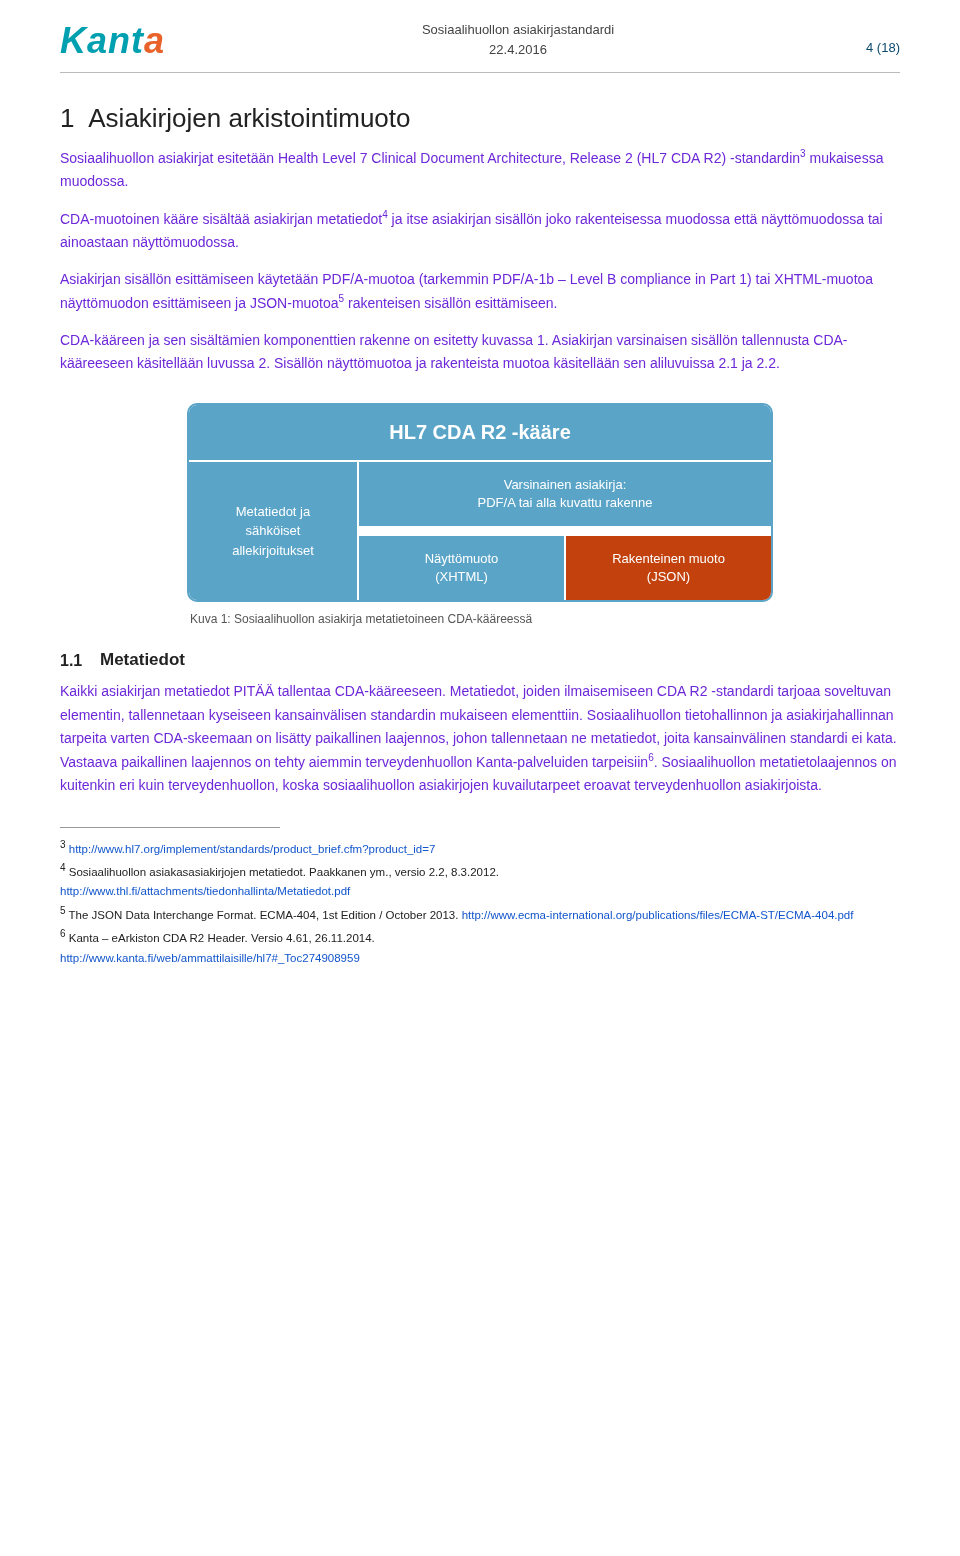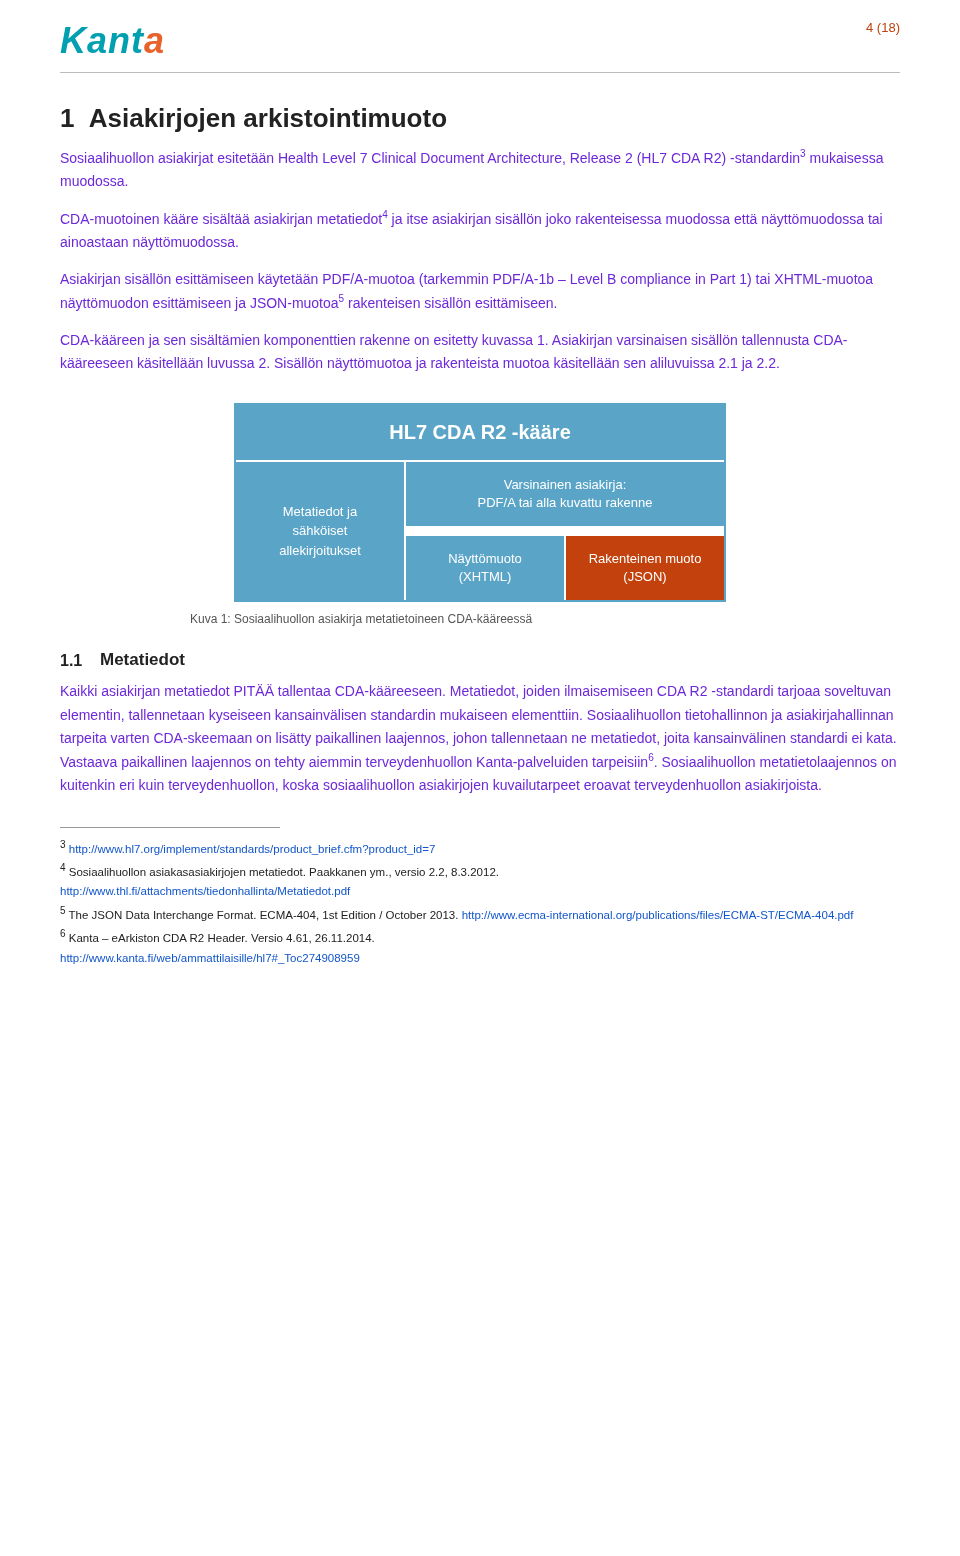--- a/index.html
+++ b/index.html
@@ -33,31 +33,32 @@
       color: #e8622a;
     }
     .header-center {
       text-align: center;
       font-size: 13px;
       color: #444;
       line-height: 1.5;
     }
     .header-right {
       font-size: 13px;
-      color: #c2410c;
+      color: #0c4a6e;
       text-align: left;
+      margin-top: 20px;
     }
     .divider {
       border: none;
       border-top: 1px solid #bbb;
       margin: 8px 0 30px 0;
     }
     h1.section-title {
       font-size: 26px;
-      font-weight: bold;
+      font-weight: normal;
       color: #222;
       margin-bottom: 12px;
     }
     .section-number {
       margin-right: 8px;
     }
     p {
       line-height: 1.65;
       margin-bottom: 14px;
       font-size: 14px;
@@ -105,23 +106,23 @@
       font-size: 11.5px;
       color: #222;
       line-height: 1.7;
     }
     .footnotes a, .footnote-link {
       color: #1155cc;
       text-decoration: none;
     }
     .diagram-outer {
       border: 2px solid #5aa4c8;
-      border-radius: 0;
+      border-radius: 10px;
       overflow: hidden;
-      width: 492px;
+      width: 586px;
     }
     .hl7-title-row {
       background: #5aa4c8;
       color: #fff;
       text-align: center;
       font-size: 20px;
       font-weight: bold;
       padding: 16px 0;
       border-bottom: 2px solid #fff;
     }
@@ -178,20 +179,24 @@
       padding: 14px 8px;
       line-height: 1.4;
     }
   </style>
 </head>
 <body>
 
 <div class="header">
   <div class="logo">
     <span class="logo-text">Kant<span class="logo-dot">a</span></span>
+  </div>
+  <div class="header-center">
+    <div>Sosiaalihuollon asiakirjastandardi</div>
+    <div>22.4.2016</div>
   </div>
   <div class="header-right">4 (18)</div>
 </div>
 
 <hr class="divider">
 
 <h1 class="section-title">
   <span class="section-number">1</span>
   <span>Asiakirjojen arkistointimuoto</span>
 </h1>

